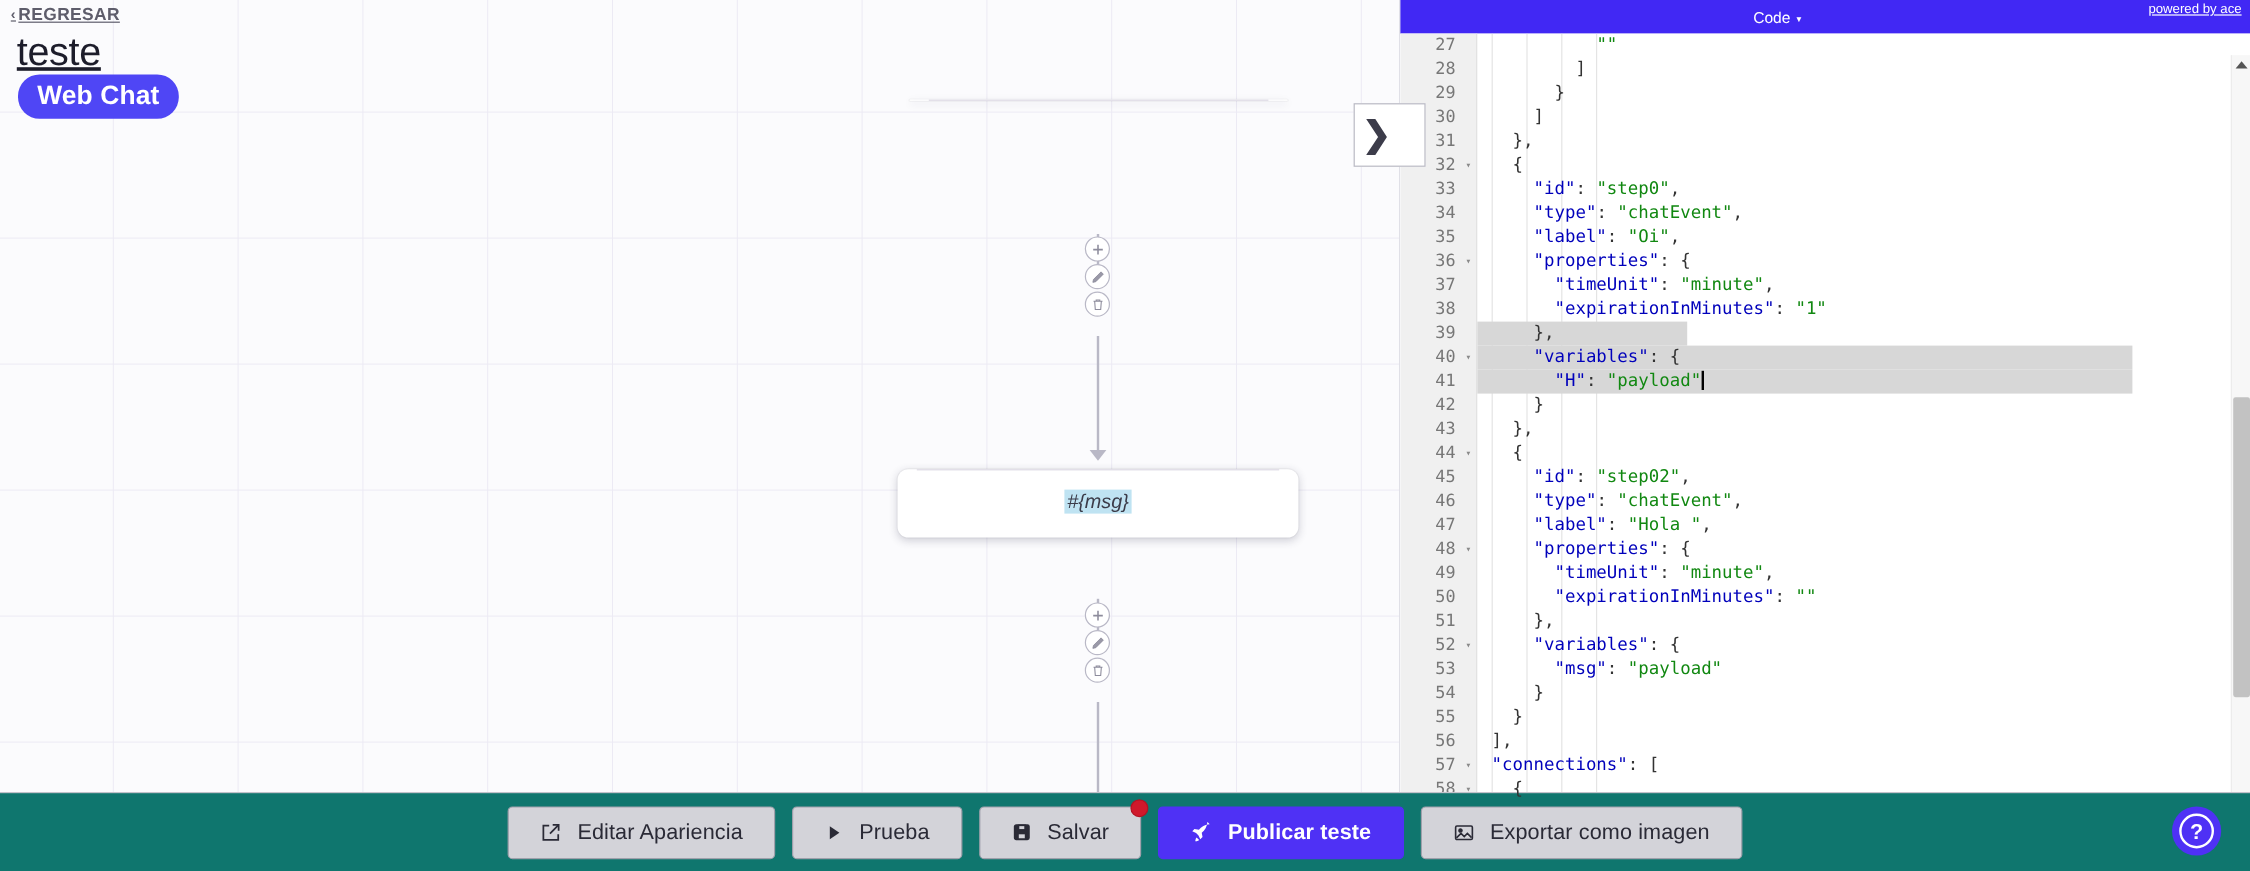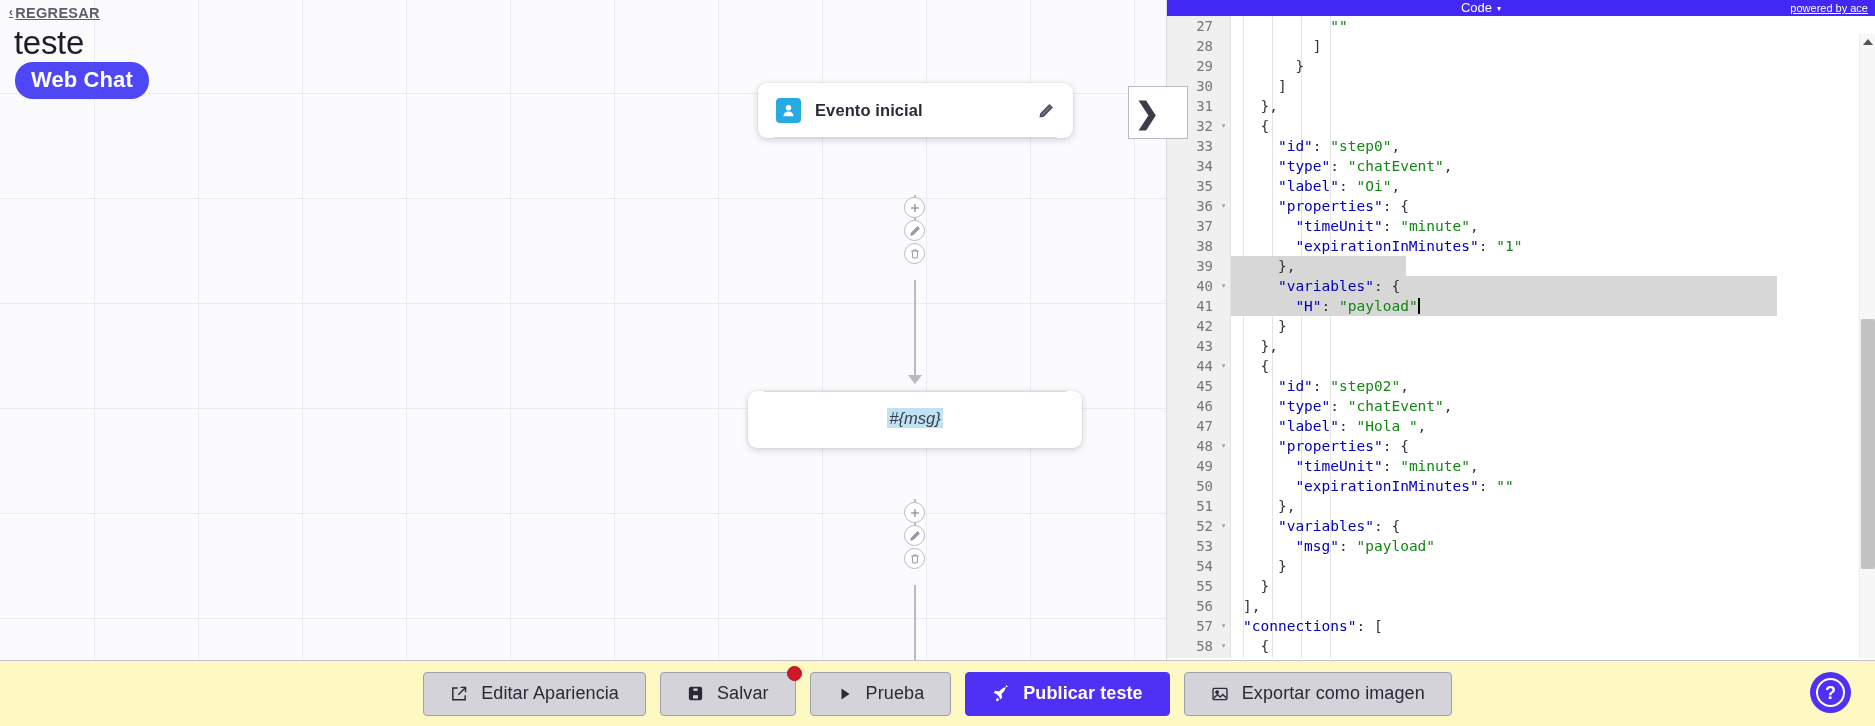--- a/index.html
+++ b/index.html
@@ -32,20 +32,21 @@
     text-decoration: underline;
     display: flex; align-items: center; gap: 2px;
     cursor: pointer;
   }
   .back-link .chev { font-size: 12px; line-height: 1; transform: translateY(-1px); }
 
   .flow-title {
     position: absolute; left: 14px; top: 24px;
     font-size: 33px; font-weight: 400; color: #1d1d2b;
     letter-spacing: -0.3px;
+    text-decoration: underline;
   }
   .chan-badge {
     position: absolute; left: 15px; top: 62px;
     background: #4f46f5; color: #fff;
     border-radius: 18px;
     padding: 5px 16px 6px 16px;
     font-size: 22px; font-weight: 700;
     letter-spacing: .1px;
   }
 
@@ -111,23 +112,23 @@
 
   
   .code-panel {
     position: absolute;
     left: 1166px; top: 0;
     width: 709px; height: 660px;
     background: #fff;
     border-left: 1px solid #d9d9e2;
   }
   .code-header {
-    height: 16px; background: #4128f4;
+    height: 28px; background: #4128f4;
     position: relative;
-    display: flex; align-items: flex-start; justify-content: center;
+    display: flex; align-items: center; justify-content: center;
   }
   .code-header .ch-title {
     color: #fff; font-size: 13px; font-weight: 400;
     display: flex; align-items: center; gap: 5px;
     transform: translateX(-40px);
   }
   .code-header .caret { font-size: 8px; transform: translateY(1px); }
   .code-header .powered {
     position: absolute; right: 7px; top: 2px;
     color: #fff; font-size: 11px; text-decoration: underline;
@@ -213,21 +214,21 @@
   .v-scroll .thumb {
     position: absolute; left: 1px; width: 14px;
     top: 285px; height: 250px;
     background: #c2c2c2; border-radius: 2px;
   }
 
   
   .toolbar {
     position: absolute; left: 0; bottom: 0;
     width: 1875px; height: 66px;
-    background: #fef9c3;
+    background: #0f766e;
     display: flex; align-items: center; justify-content: center;
     gap: 0px;
     border-top: 1px solid #c2c2ca;
   }
   .tb-group { display: flex; align-items: center; gap: 14px; }
   .tb-btn {
     position: relative;
     height: 44px;
     min-width: 100px;
     padding: 0 26px;
@@ -274,36 +275,20 @@
     <div class="back-link">
       <span class="chev">‹</span>
       <span>REGRESAR</span>
     </div>
 
     <div class="flow-title">teste</div>
 
     <div class="chan-badge">Web Chat</div>
 
     <div class="node" style="left:758px; top:83px; width:315px;">
-      <div class="node-head">
-        <span class="node-avatar">
-          <svg width="15" height="15" viewBox="0 0 16 16" fill="#fff">
-            <circle cx="8" cy="5" r="2.9"></circle>
-            <path d="M2.6 14c0-3 2.4-5 5.4-5s5.4 2 5.4 5z"></path>
-          </svg>
-        </span>
-        <span class="node-title">Evento inicial</span>
-        <span class="node-actions">
-          <span class="ico-btn">
-            <svg width="16" height="16" viewBox="0 0 16 16" fill="none" stroke="#4a4a58" stroke-width="1.4">
-              <path d="M11.4 2.1l2.5 2.5-8.4 8.4-3.2.7.7-3.2z" fill="#6e6e7c" stroke="#4a4a58"></path>
-            </svg>
-          </span>
-        </span>
-      </div>
       <div class="node-sep"></div>
     </div>
 
     <div class="link-line" style="left:914px; top:195px; height:35px;"></div>
     <div class="mid-btns" style="left:904px; top:197px;">
       <span class="circ">
         <svg width="12" height="12" viewBox="0 0 12 12" stroke="#8d8c9c" stroke-width="1.3">
           <line x1="6" y1="2" x2="6" y2="10"></line>
             <line x1="2" y1="6" x2="10" y2="6"></line>
         </svg>
@@ -452,36 +437,36 @@
             <svg width="18" height="18" viewBox="0 0 16 16" fill="none" stroke="#2a2a36" stroke-width="1.3">
               <path d="M13.5 9v4.2H2.5V2.7h4.3"></path>
               <path d="M9.4 2.1h4.4v4.4"></path>
               <path d="M13.6 2.4L7.4 8.6"></path>
             </svg>
           </span>
           <span>Editar Apariencia</span>
         </div>
         <div class="tb-btn">
           <span>
+            <svg width="16" height="16" viewBox="0 0 16 16">
+              <path d="M4.5 2.6l8 5.4-8 5.4z" fill="#2a2a36"></path>
+            </svg>
+          </span>
+          <span>Prueba</span>
+        </div>
+        <div class="tb-btn">
+          <span>
             <svg width="17" height="17" viewBox="0 0 16 16" fill="none" stroke="#2a2a36" stroke-width="1.3">
               <rect x="2.4" y="2.4" width="11.2" height="11.2" rx="1.2" fill="#2a2a36"></rect>
               <rect x="5.4" y="2.6" width="5.2" height="3.6" fill="#d3d3d9"></rect>
               <rect x="5" y="9" width="6" height="4.4" fill="#d3d3d9"></rect>
             </svg>
           </span>
           <span>Salvar</span>
           <span class="tb-badge"></span>
-        </div>
-        <div class="tb-btn">
-          <span>
-            <svg width="16" height="16" viewBox="0 0 16 16">
-              <path d="M4.5 2.6l8 5.4-8 5.4z" fill="#2a2a36"></path>
-            </svg>
-          </span>
-          <span>Prueba</span>
         </div>
         <div class="tb-btn primary">
           <span>
             <svg width="18" height="18" viewBox="0 0 16 16">
               <path d="M14.3 1.6c-3.6.2-6.3 1.9-8 4.2L3 5.2 1.4 6.9l2.8 1.3 1.8 1.8 1.3 2.8L9 11.2l-.6-3.3c2.3-1.7 4-4.4 4.2-8z" fill="#fff"></path>
               <path d="M4.6 11.4c-.9.9-1 2.9-1 2.9s2-.1 2.9-1z" fill="#fff"></path>
             </svg>
           </span>
           <span>Publicar teste</span>
         </div>

